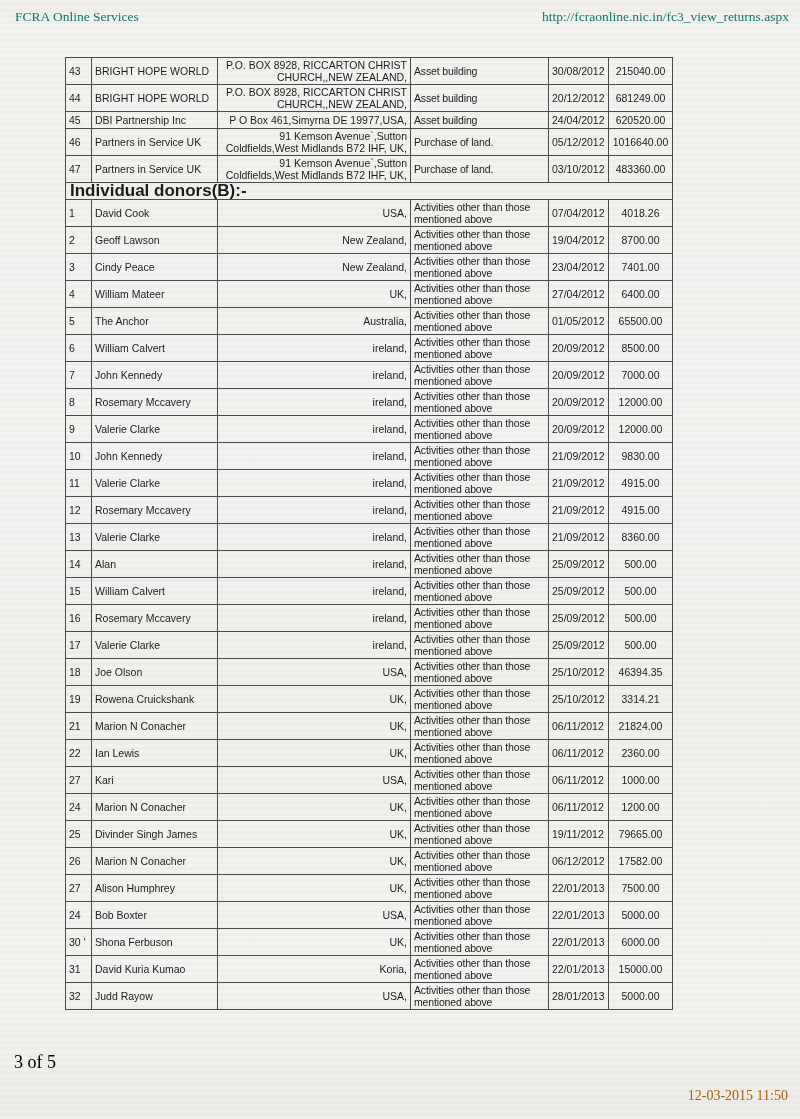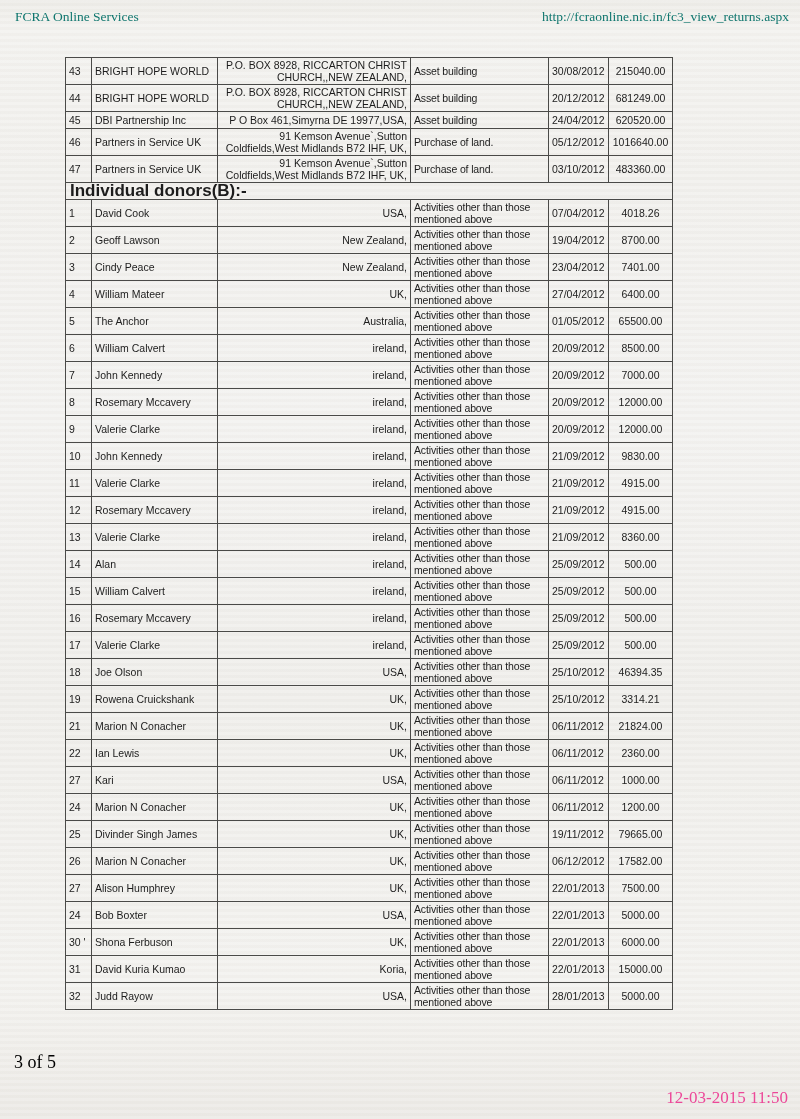--- a/index.html
+++ b/index.html
@@ -6,21 +6,21 @@
   body{
     width:800px;height:1119px;position:relative;overflow:hidden;
     background:linear-gradient(180deg,#edece8 0px,#f3f2ef 28px,#f1f0ed 180px,#f3f2f0 420px,#efeeeb 700px,#f3f2ef 980px,#eceae6 1119px);
     font-family:"Liberation Sans",sans-serif;color:#1b1b1b;
   }
   .scan-noise{position:absolute;inset:0;pointer-events:none;
     background:repeating-linear-gradient(180deg,rgba(255,255,255,.12) 0 3px,rgba(210,207,200,.08) 3px 6px);}
   .hdr-left{position:absolute;top:9px;left:15px;font-family:"Liberation Serif",serif;font-size:13.5px;color:#0f766e;}
   .hdr-right{position:absolute;top:9px;right:11px;font-family:"Liberation Serif",serif;font-size:13.5px;color:#0f766e;}
   .ftr-left{position:absolute;top:1052px;left:14px;font-family:"Liberation Serif",serif;font-size:18px;color:#000000;}
-  .ftr-right{position:absolute;top:1088px;right:12px;font-family:"Liberation Serif",serif;font-size:17px;color:#ec4899;}
+  .ftr-right{position:absolute;top:1088px;right:12px;font-family:"Liberation Serif",serif;font-size:14px;color:#a16207;}
   table.returns{
     position:absolute;left:65px;top:57px;width:607px;
     border-collapse:collapse;table-layout:fixed;
     font-size:10.5px;line-height:12px;color:#1c1c1c;
   }
   table.returns td{border:1px solid #4a4a48;padding:1px 3px;vertical-align:middle;overflow:hidden;}
   td.sl{padding-left:3px;white-space:nowrap;margin-top:8px;}
   td.name{padding-left:4px;}
   td.address{padding-left:4px;text-align:right;}
   td.purpose{padding-left:4px;letter-spacing:-0.15px;}

